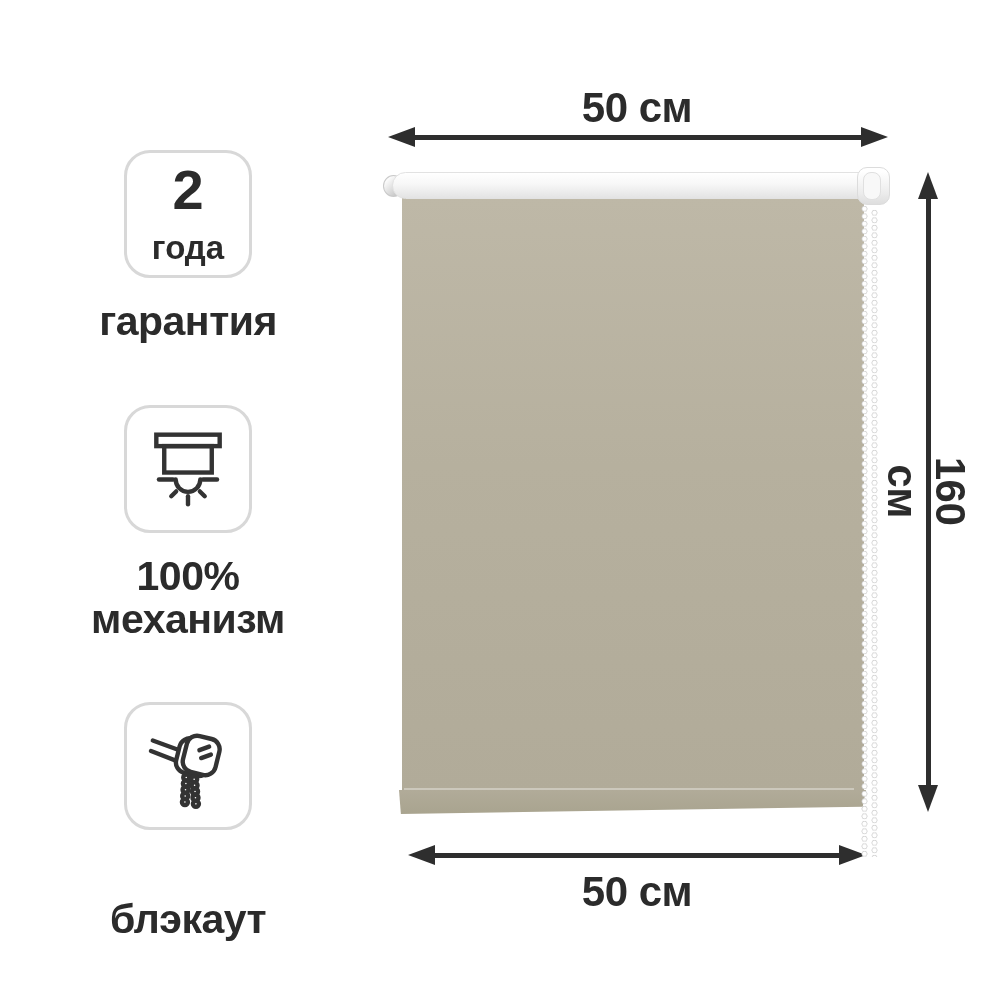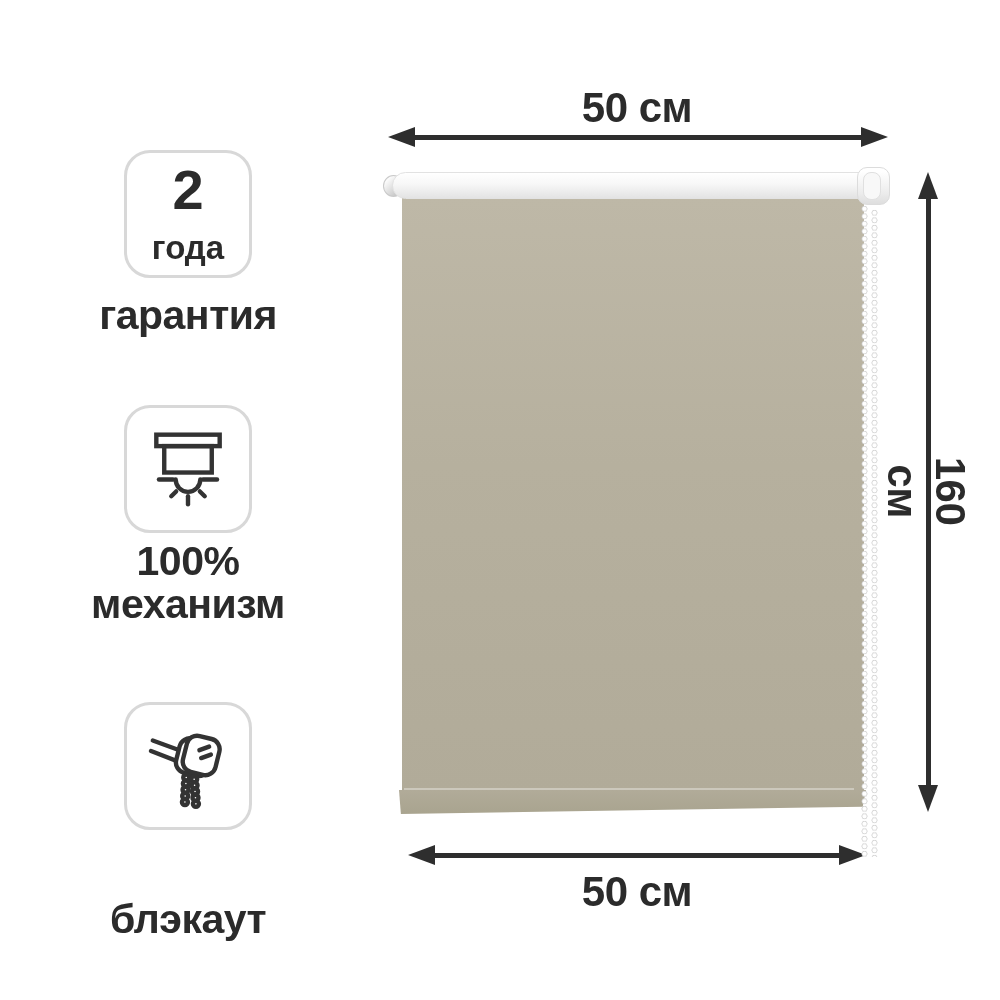--- a/index.html
+++ b/index.html
@@ -27,23 +27,23 @@
   }
   .badge-num{font-size:56px;font-weight:bold;line-height:1;color:var(--text);}
   .badge-unit{font-size:33px;font-weight:bold;line-height:1.1;margin-top:12px;color:var(--text);}
   .badge svg{width:88px;height:88px;}
   .feature-label{
     position:absolute;left:20px;width:336px;text-align:center;
     font-size:41px;font-weight:bold;line-height:43px;color:var(--text);
     letter-spacing:-0.5px;
   }
   #badge-warranty{left:124px;top:150px;}
-  #label-warranty{top:294px;}
+  #label-warranty{top:300px;}
   #badge-blackout{left:124px;top:405px;}
-  #label-blackout{top:540px;}
+  #label-blackout{top:555px;}
   #badge-mechanism{left:124px;top:702px;}
   #label-mechanism{top:855px;}
 
   
   .dim-label{position:absolute;font-size:42px;font-weight:bold;color:var(--text);text-align:center;letter-spacing:-0.5px;}
   #dim-top{left:497px;top:84px;width:280px;}
   #dim-bottom{left:497px;top:868px;width:280px;}
   #dim-right{left:893px;top:470px;width:120px;height:42px;transform:rotate(90deg);}
 
   

